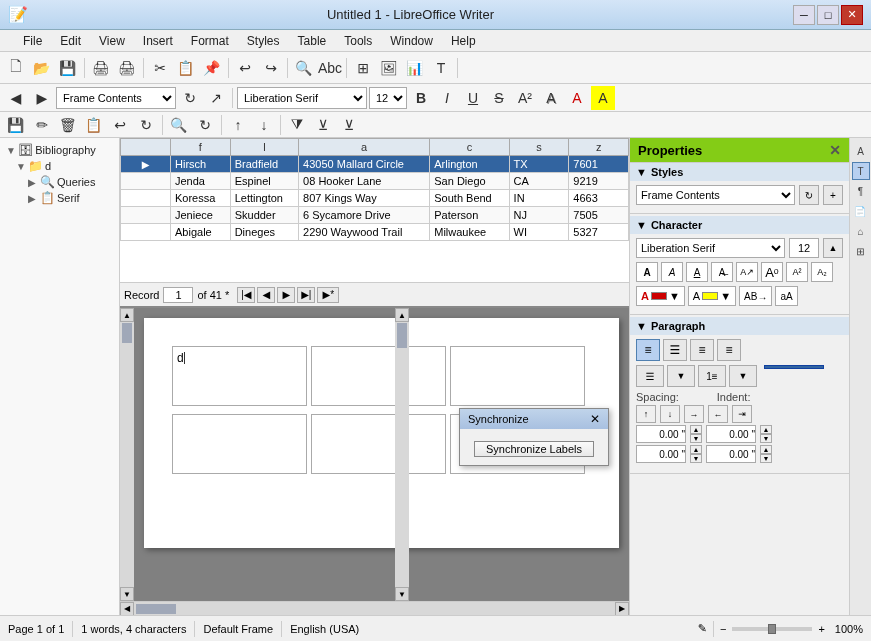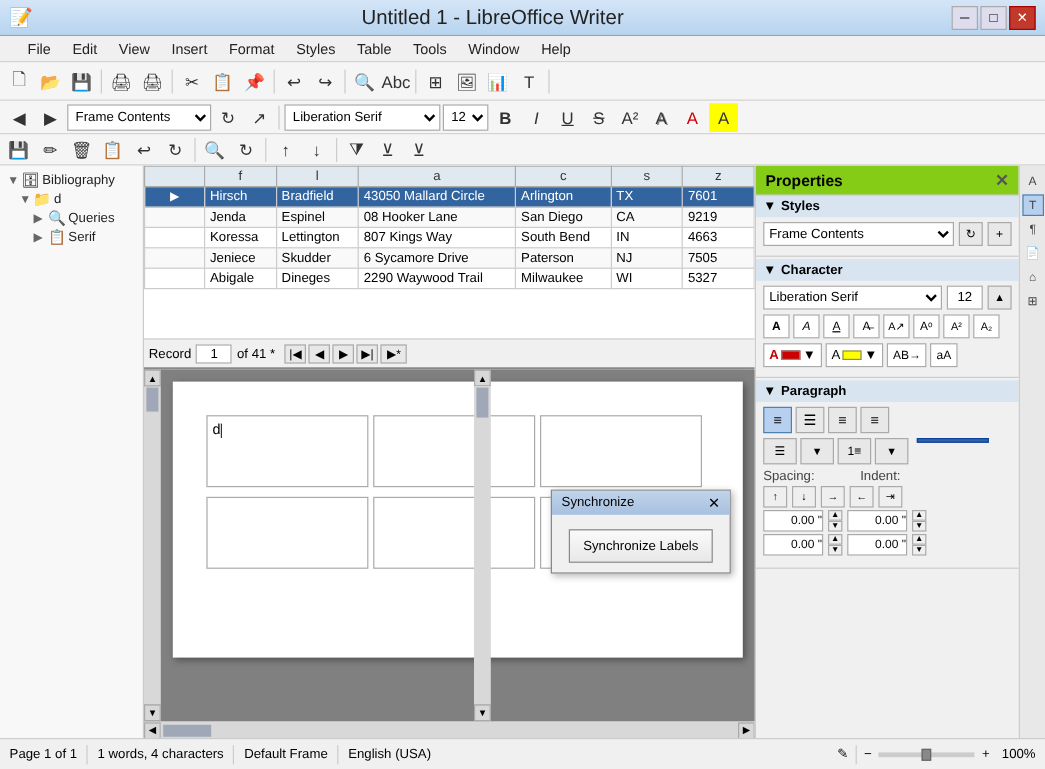--- a/index.html
+++ b/index.html
@@ -9,21 +9,21 @@
     #title-bar {
       background: linear-gradient(to bottom, #d4e5f7, #b8d4ef);
       height: 30px;
       display: flex;
       align-items: center;
       justify-content: space-between;
       padding: 0 8px;
       border-bottom: 1px solid #8ab;
     }
     #title-bar .title-text {
-      font-size: 17px;
+      font-size: 13px;
       color: #222;
       flex: 1;
       text-align: center;
     }
     #title-bar .win-controls {
       display: flex;
       gap: 2px;
     }
     .win-btn {
       width: 22px; height: 20px;
@@ -223,21 +223,21 @@
       padding: 3px 8px;
       font-size: 11px;
       display: flex;
       align-items: center;
       justify-content: space-between;
     }
     .sync-close { font-size: 12px; cursor: pointer; }
     .sync-body { padding: 8px; text-align: center; }
     .sync-btn {
       width: 120px;
-      height: 28px;
+      height: 16px;
       border: 1px solid #888;
       background: linear-gradient(to bottom, #fafafa, #e8e8e8);
       font-size: 11px;
       cursor: pointer;
       margin-top: 4px;
     }
 
     
     #props-panel {
       width: 220px;
@@ -736,21 +736,21 @@
           <input type="text" class="props-input-small" value="12" style="">
           <button style="width:20px;height:20px;border:1px solid #aaa;background:#e8e8e8;font-size:9px;cursor:pointer;">▲</button>
         </div>
 
         <div class="char-btn-row">
           <button class="char-btn" style="font-weight:bold;">A</button>
           <button class="char-btn" style="font-style:italic;">A</button>
           <button class="char-btn" style="text-decoration:underline;">A</button>
           <button class="char-btn">A̶</button>
           <button class="char-btn" style="font-size:9px;">A↗</button>
-          <button class="char-btn" style="font-size:10px;">Aᵒ</button>
+          <button class="char-btn" style="font-size:13px;">Aᵒ</button>
           <button class="char-btn" style="font-size:9px;">A²</button>
           <button class="char-btn" style="font-size:9px;">A₂</button>
         </div>
         <div class="color-row">
           <button class="color-btn">
             <span style="font-weight:bold;color:#c00;">A</span>
             <div class="color-swatch" style="background:#cc0000;"></div>
             <span>▼</span>
           </button>
           <button class="color-btn">

